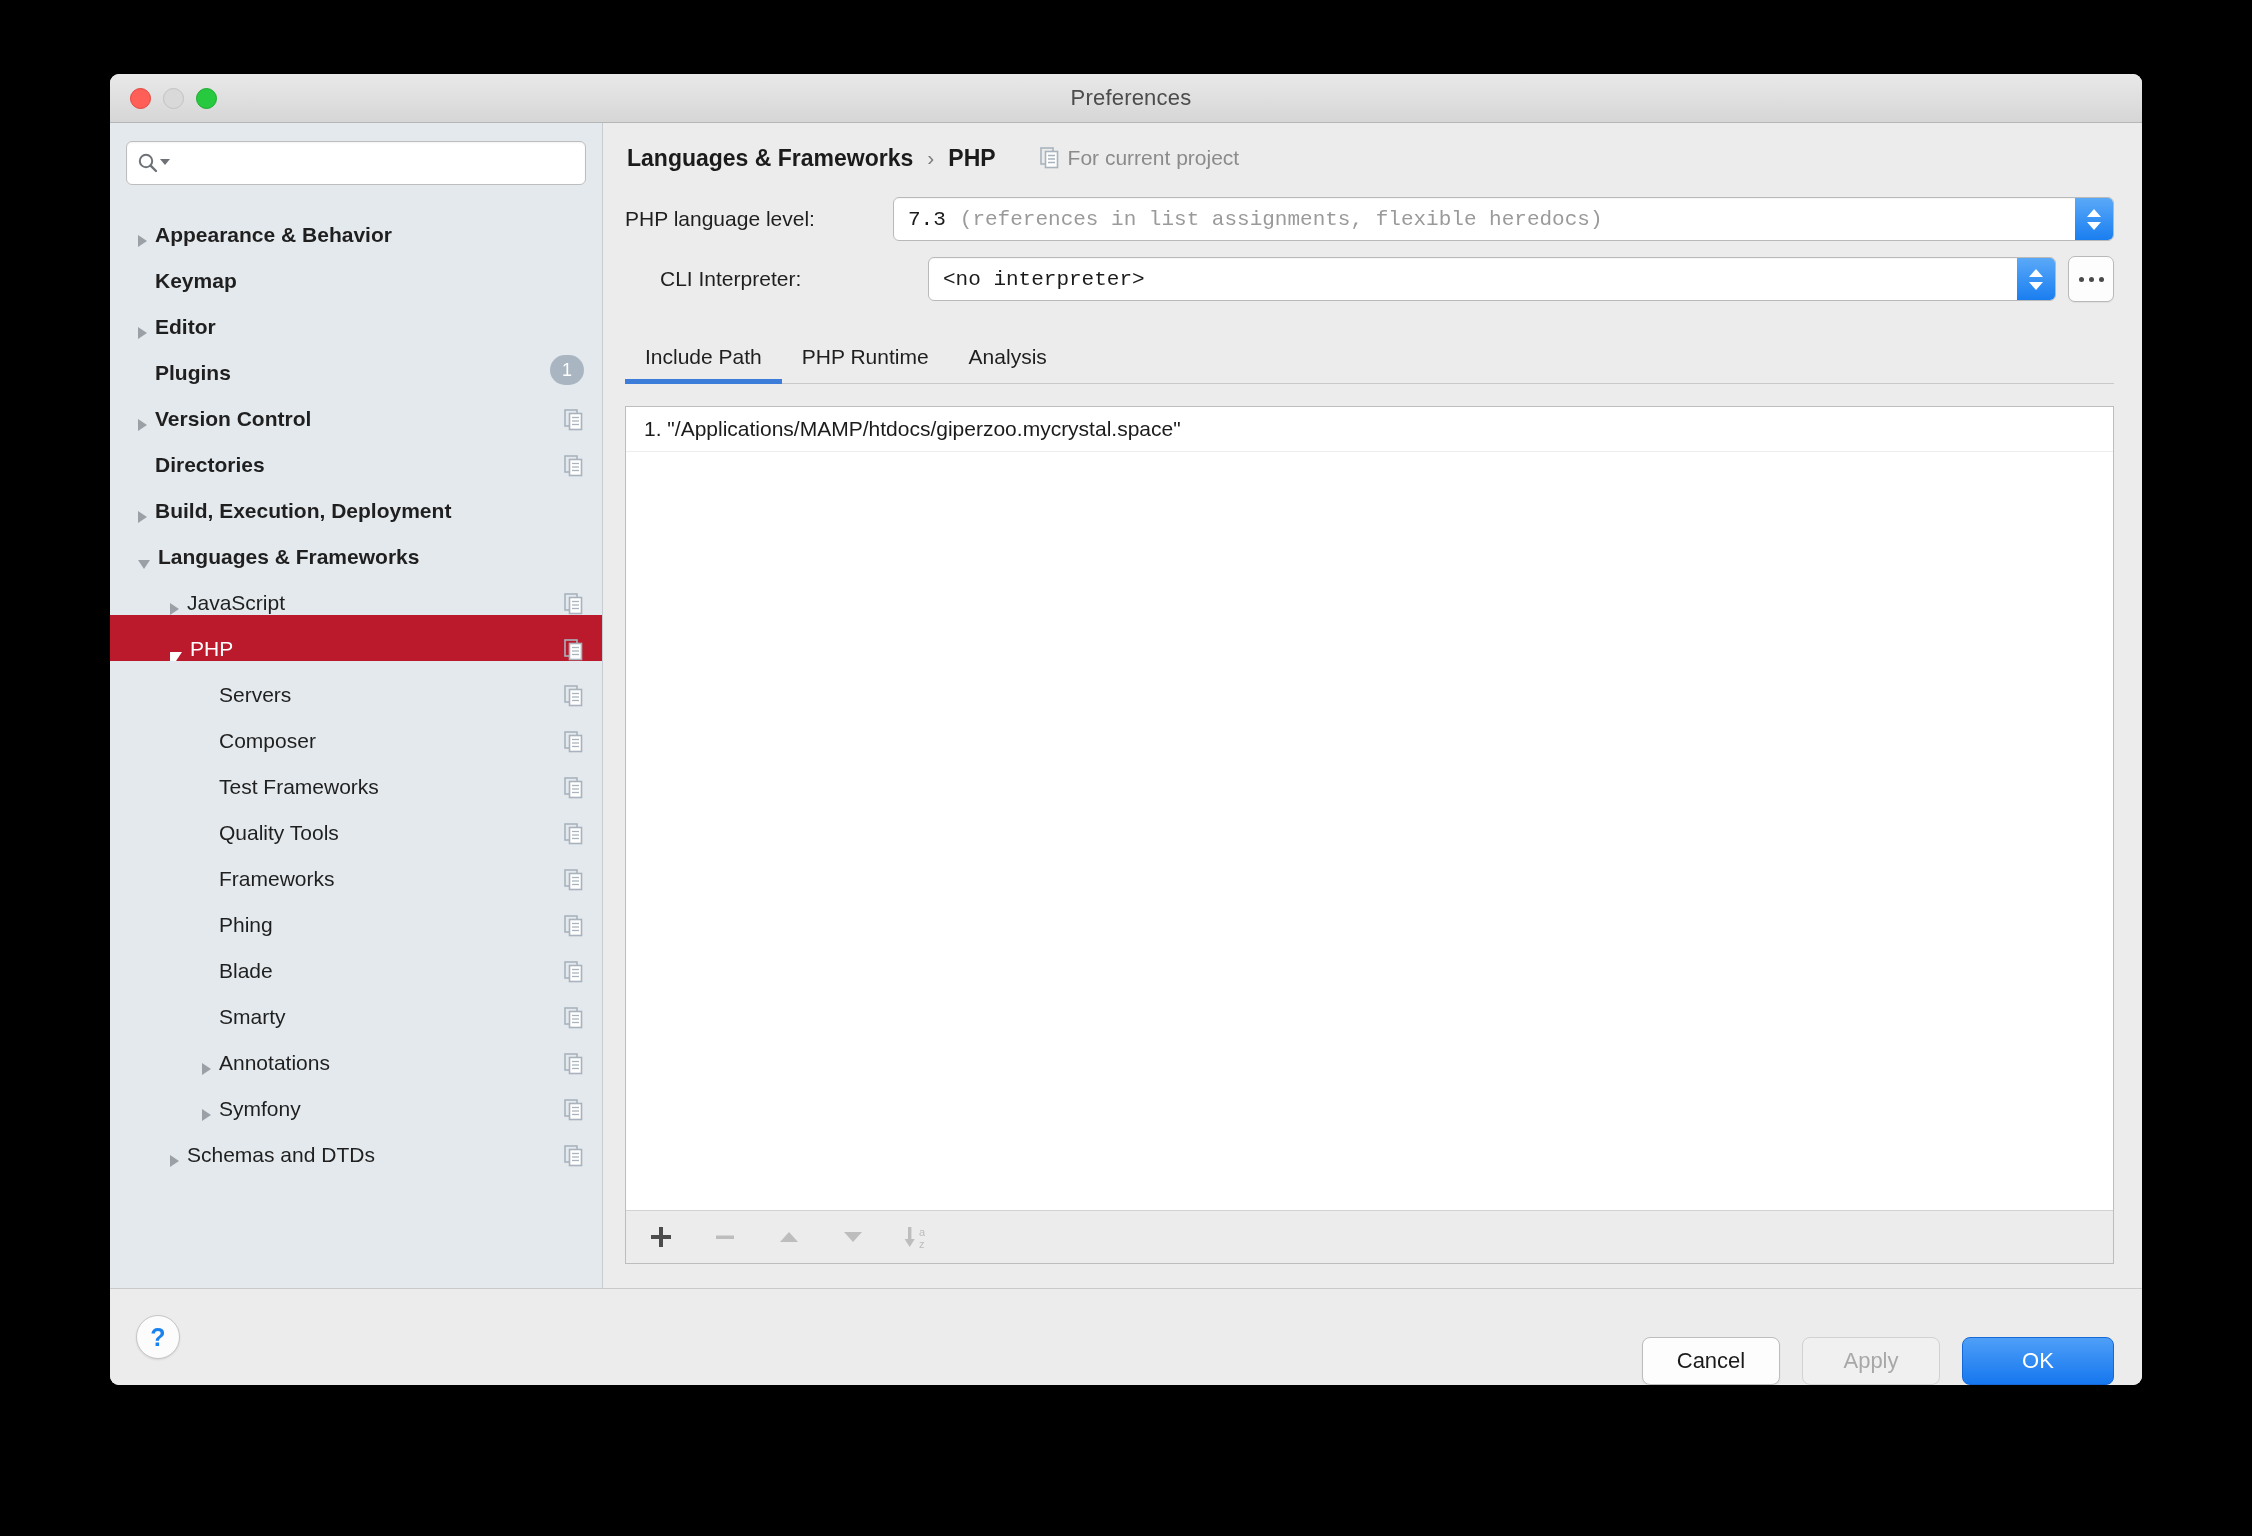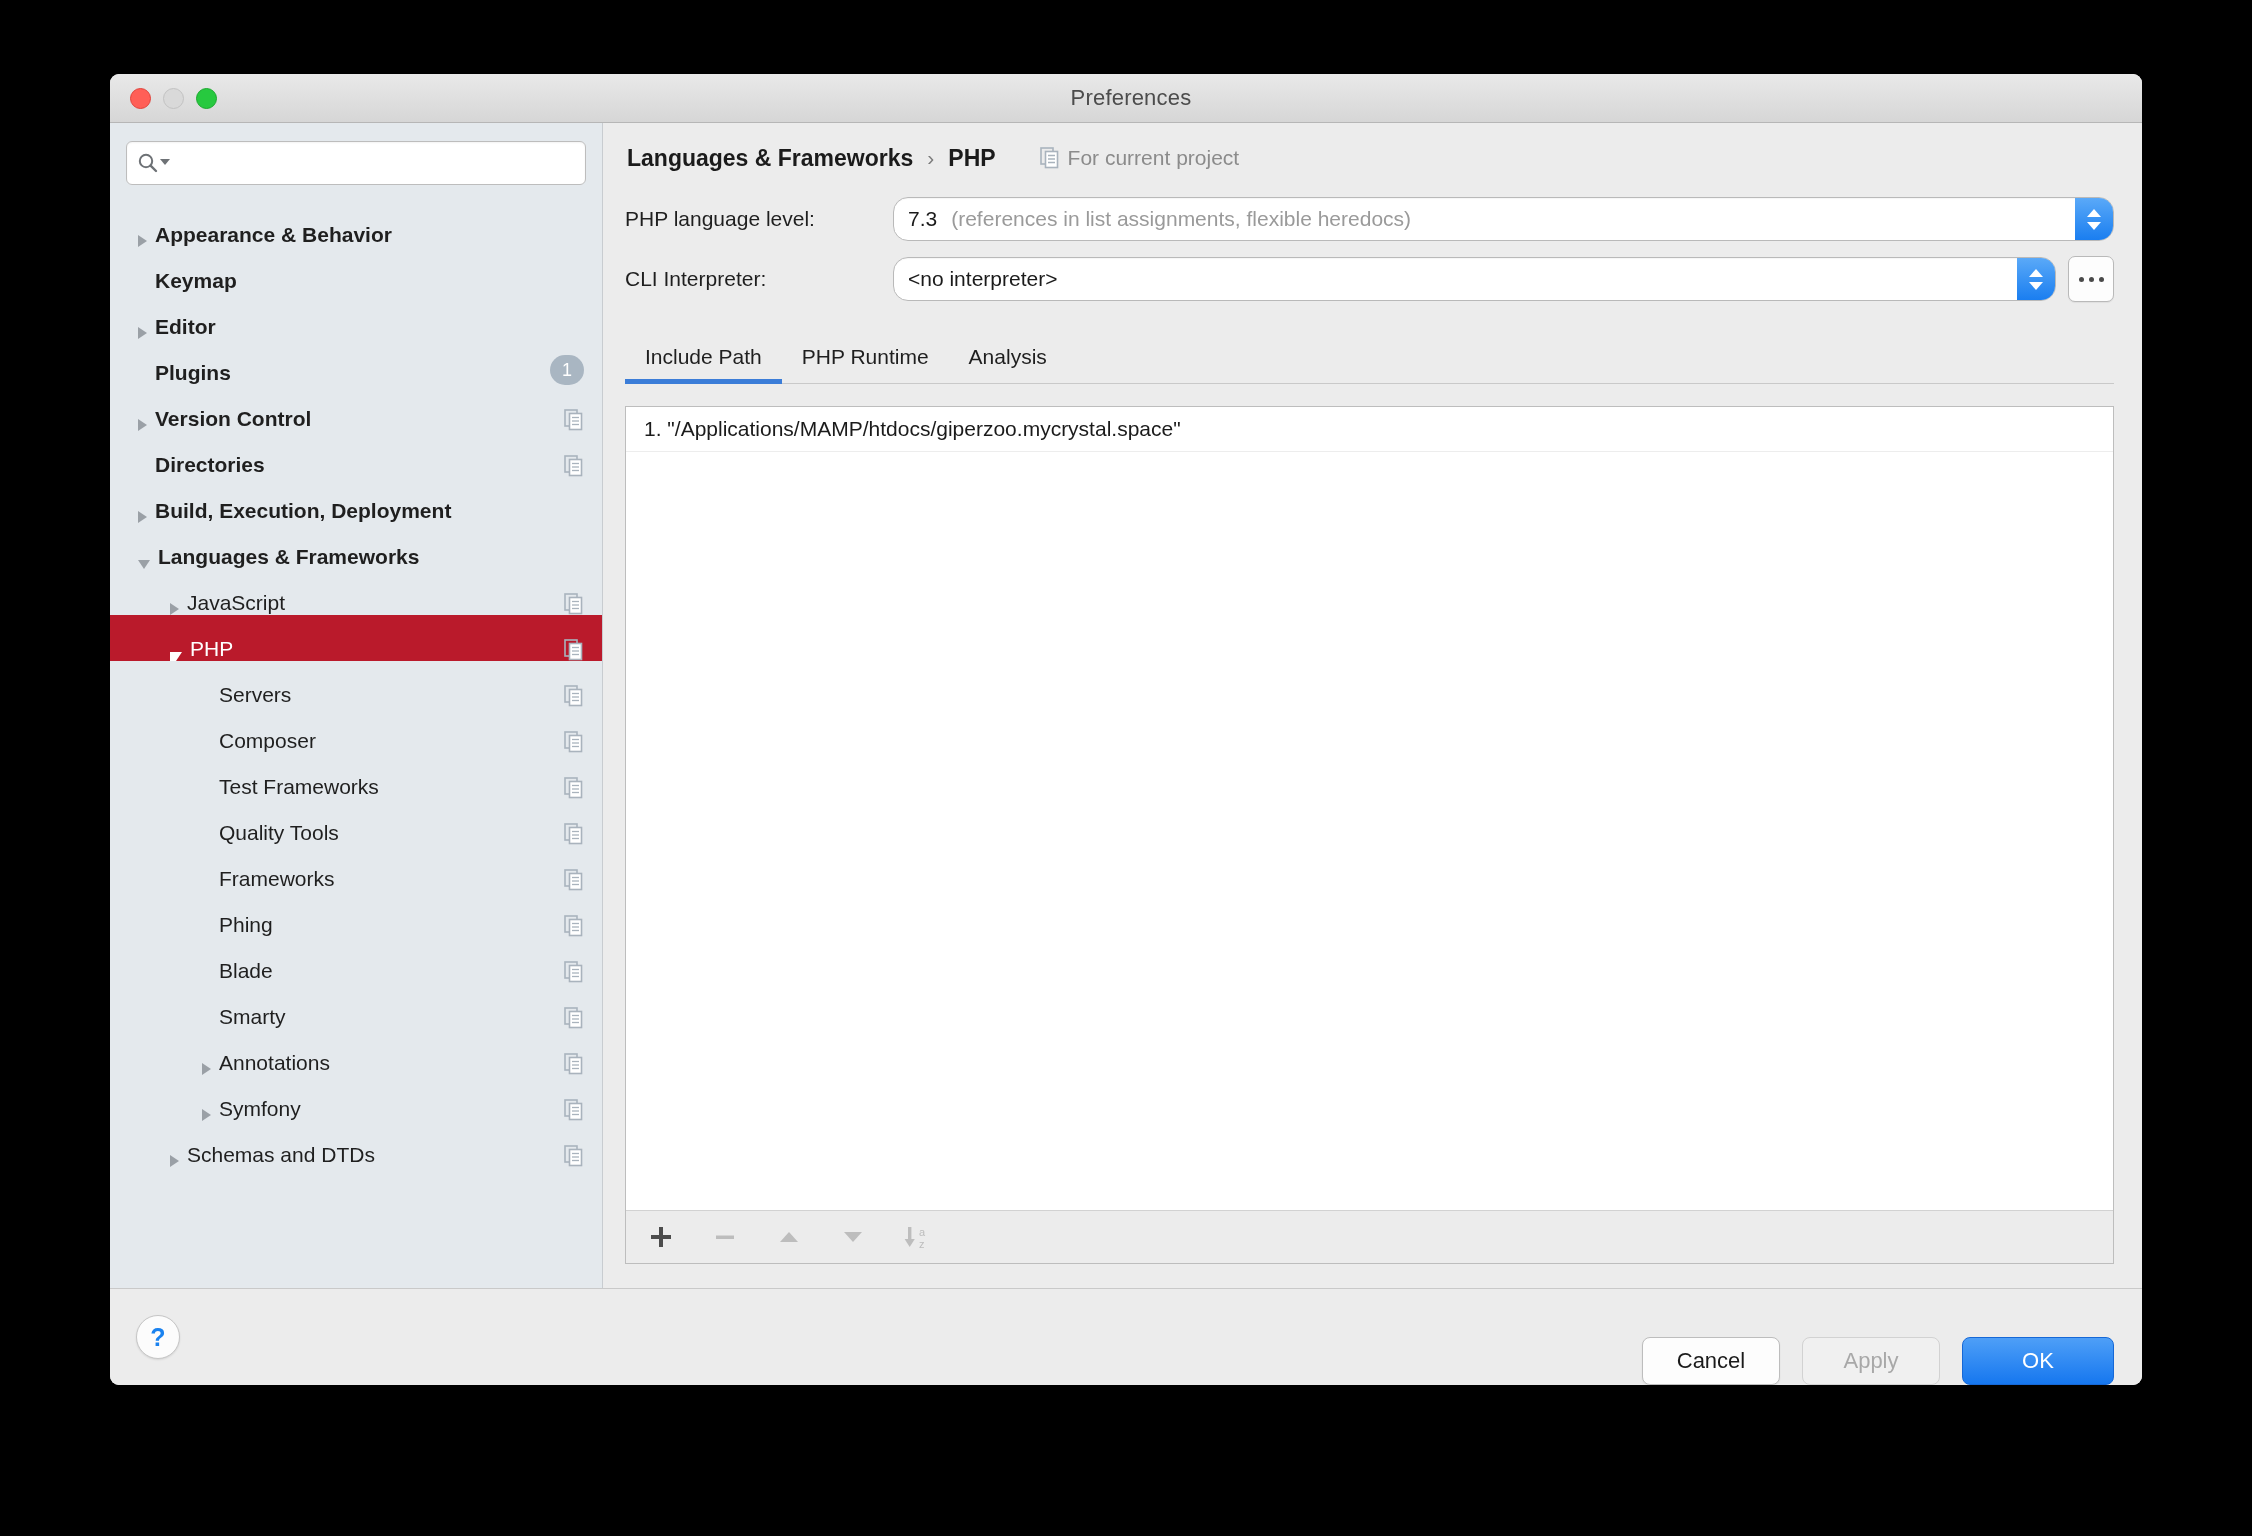--- a/index.html
+++ b/index.html
@@ -195,34 +195,35 @@
     height: 52px;
     flex: 0 0 auto;
     margin-bottom: 8px;
   }
   .form-label {
     font-size: 21px;
     color: #1f1f1f;
     white-space: nowrap;
   }
   .lbl-lang { width: 268px; }
-  .lbl-cli  { width: 268px; }
+  .lbl-cli  { width: 268px; margin-left: 35px; }
 
   .combo {
     flex: 1;
     height: 44px;
     background: #fff;
     border: 1px solid #b9b9b9;
-    border-radius: 15px;
+    border-radius: 6px;
     display: flex;
     align-items: center;
     position: relative;
     box-sizing: border-box;
     box-shadow: inset 0 1px 1px rgba(0,0,0,.04);
     overflow: hidden;
+    font-family: Liberation Mono, monospace;
   }
   .combo .ctext {
     padding-left: 14px;
     font-size: 21px;
     color: #1b1b1b;
     white-space: nowrap;
   }
   .combo .cmuted { color: #9a9a9a; }
   .stepper {
     position: absolute;

